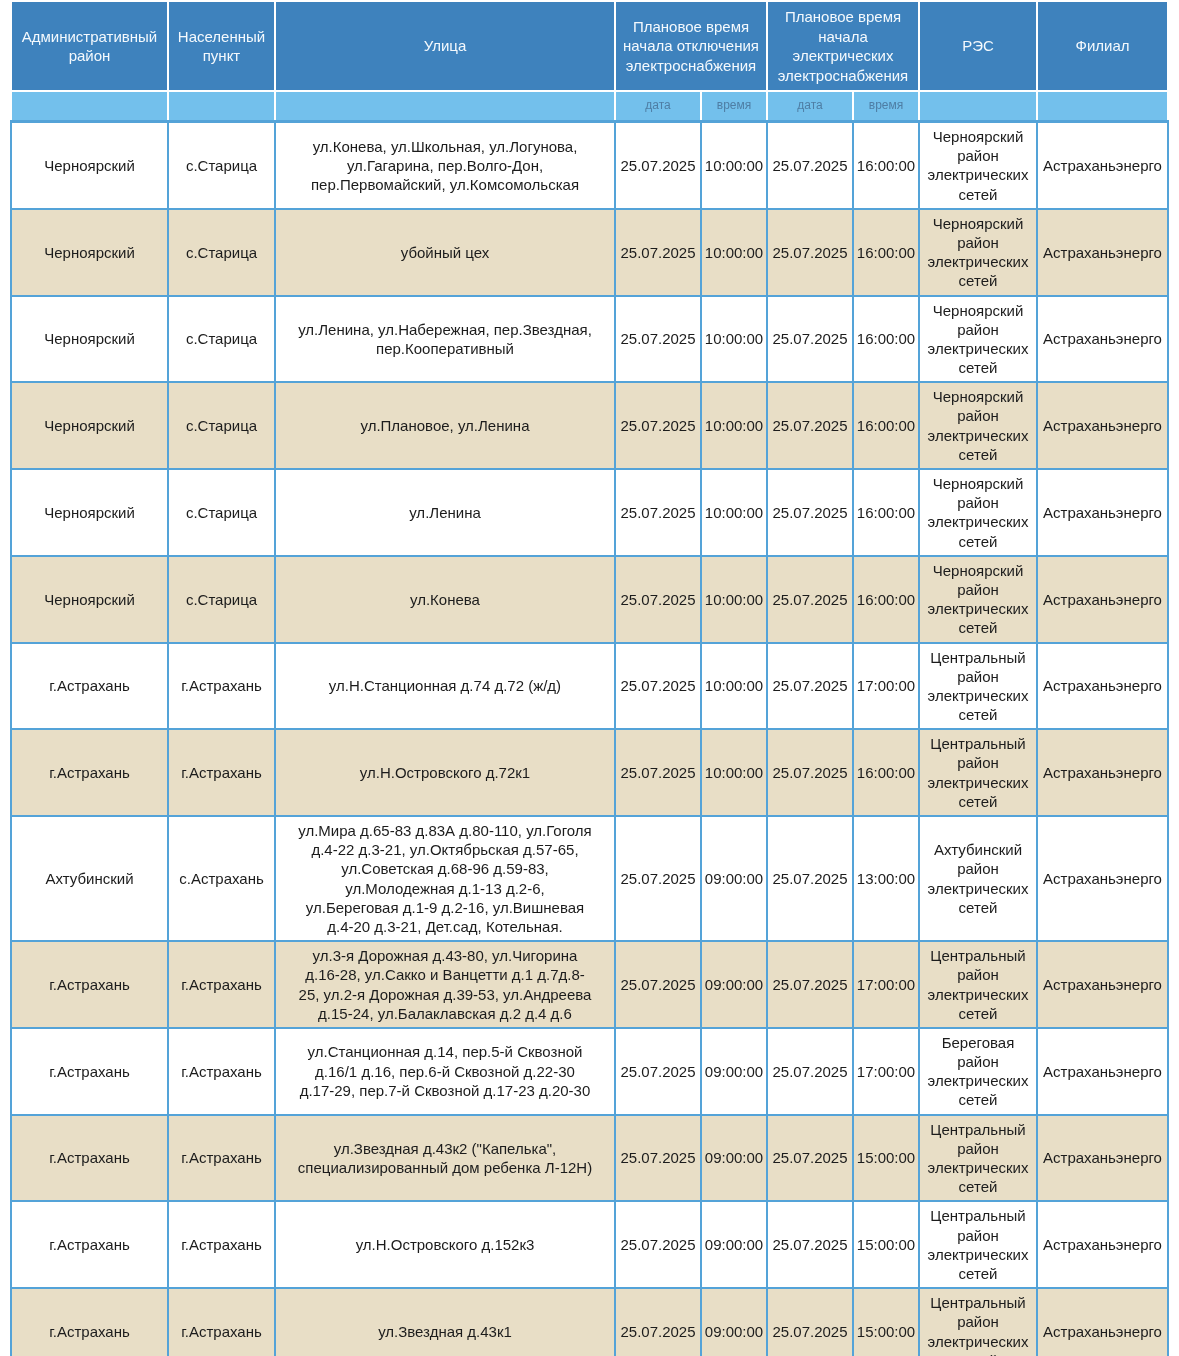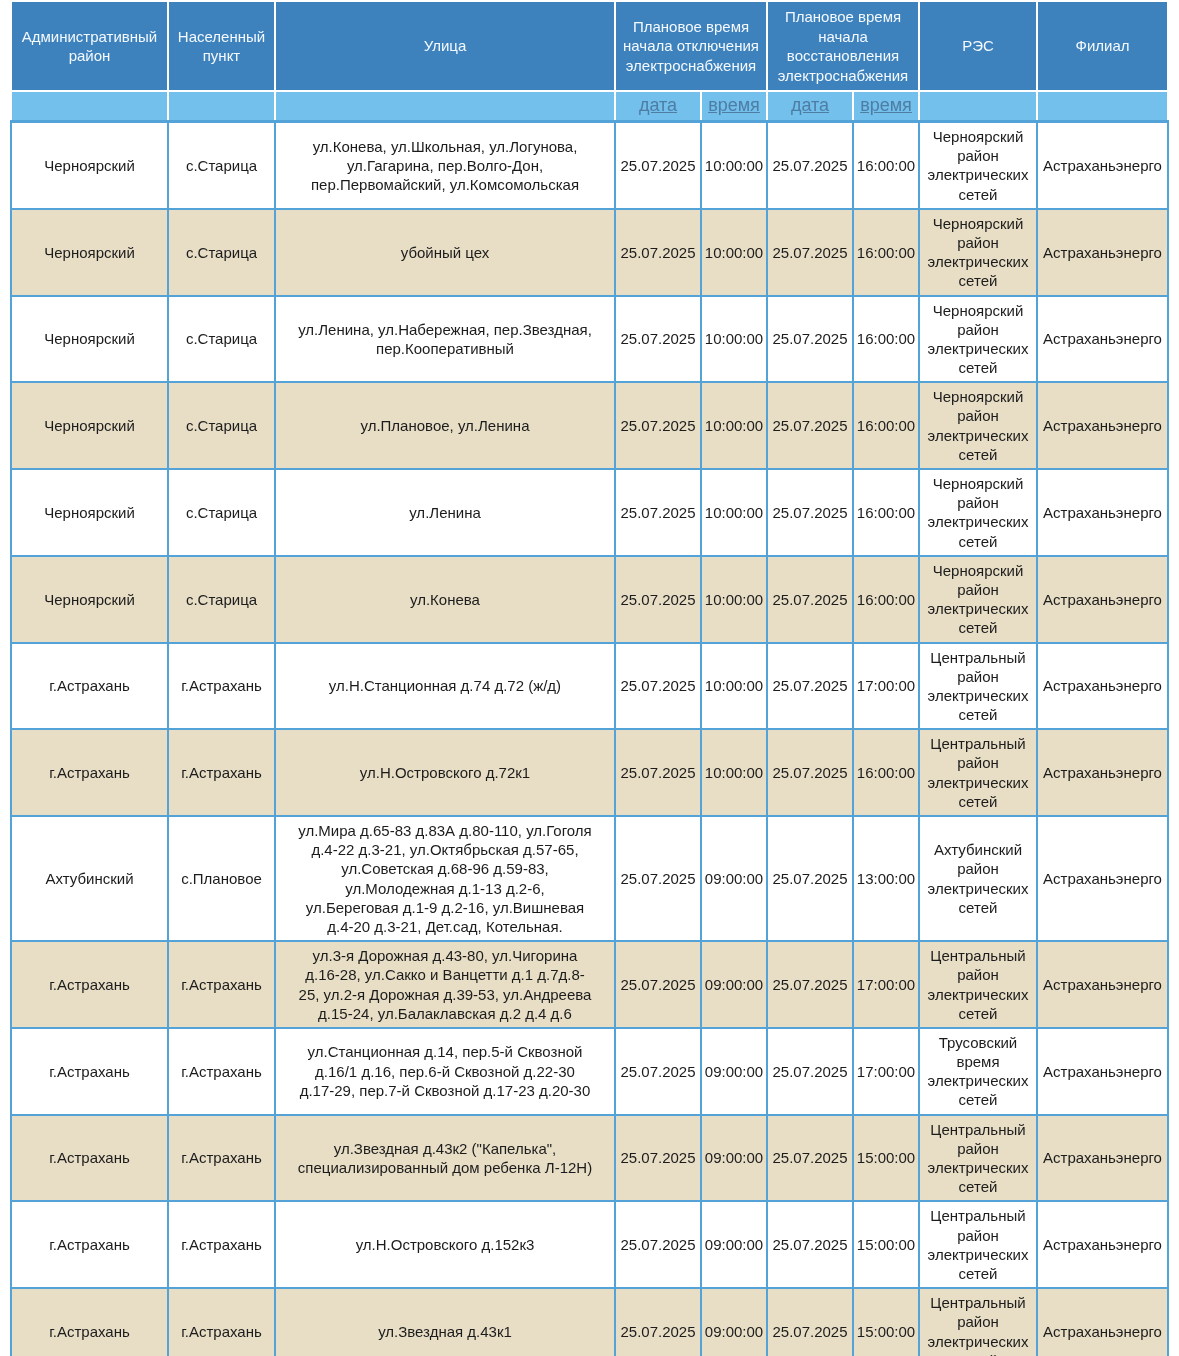--- a/index.html
+++ b/index.html
@@ -31,23 +31,22 @@
     border: 2px solid #ffffff;
     vertical-align: middle;
     text-align: center;
     padding: 2px 4px;
   }
   thead tr.head-main th { height: 84px; }
   thead tr.head-sub th {
     background: #73c0ec;
     color: #4e7da4;
     height: 24px;
-    font-size: 18px;
+    font-size: 12px;
     border-bottom: 3px solid #54a3d8;
-    text-decoration: underline;
   }
   
   tbody td {
     border: 2px solid #54a3d8;
     font-size: 15px;
     line-height: 1.28;
     color: #1c1c1c;
     text-align: center;
     vertical-align: middle;
     padding: 4px 5px;
@@ -74,21 +73,21 @@
       <col style="width:66px">
       <col style="width:118px">
       <col style="width:131px">
     </colgroup>
     <thead>
       <tr class="head-main">
         <th>Административный район</th>
         <th>Населенный пункт</th>
         <th>Улица</th>
         <th colspan="2">Плановое время начала отключения электроснабжения</th>
-        <th colspan="2">Плановое время начала восстановления электроснабжения</th>
+        <th colspan="2">Плановое время начала электрических электроснабжения</th>
         <th>РЭС</th>
         <th>Филиал</th>
       </tr>
       <tr class="head-sub">
         <th></th>
         <th></th>
         <th></th>
         <th>дата</th>
         <th>время</th>
         <th>дата</th>
@@ -189,21 +188,21 @@
     <td class="c-date">25.07.2025</td>
     <td class="c-time">10:00:00</td>
     <td class="c-date">25.07.2025</td>
     <td class="c-time">16:00:00</td>
     <td class="c-res">Центральный район электрических сетей</td>
     <td class="c-branch">Астраханьэнерго</td>
   </tr>
 
   <tr>
     <td class="c-district">Ахтубинский</td>
-    <td class="c-settle">с.Плановое</td>
+    <td class="c-settle">с.Астрахань</td>
     <td class="c-streets">ул.Мира д.65-83 д.83А д.80-110, ул.Гоголя д.4-22 д.3-21, ул.Октябрьская д.57-65, ул.Советская д.68-96 д.59-83, ул.Молодежная д.1-13 д.2-6, ул.Береговая д.1-9 д.2-16, ул.Вишневая д.4-20 д.3-21, Дет.сад, Котельная.</td>
     <td class="c-date">25.07.2025</td>
     <td class="c-time">09:00:00</td>
     <td class="c-date">25.07.2025</td>
     <td class="c-time">13:00:00</td>
     <td class="c-res">Ахтубинский район электрических сетей</td>
     <td class="c-branch">Астраханьэнерго</td>
   </tr>
 
   <tr>
@@ -219,21 +218,21 @@
   </tr>
 
   <tr>
     <td class="c-district">г.Астрахань</td>
     <td class="c-settle">г.Астрахань</td>
     <td class="c-streets">ул.Станционная д.14, пер.5-й Сквозной д.16/1 д.16, пер.6-й Сквозной д.22-30 д.17-29, пер.7-й Сквозной д.17-23 д.20-30</td>
     <td class="c-date">25.07.2025</td>
     <td class="c-time">09:00:00</td>
     <td class="c-date">25.07.2025</td>
     <td class="c-time">17:00:00</td>
-    <td class="c-res">Трусовский время электрических сетей</td>
+    <td class="c-res">Береговая район электрических сетей</td>
     <td class="c-branch">Астраханьэнерго</td>
   </tr>
 
   <tr>
     <td class="c-district">г.Астрахань</td>
     <td class="c-settle">г.Астрахань</td>
     <td class="c-streets">ул.Звездная д.43к2 ("Капелька", специализированный дом ребенка Л-12Н)</td>
     <td class="c-date">25.07.2025</td>
     <td class="c-time">09:00:00</td>
     <td class="c-date">25.07.2025</td>

